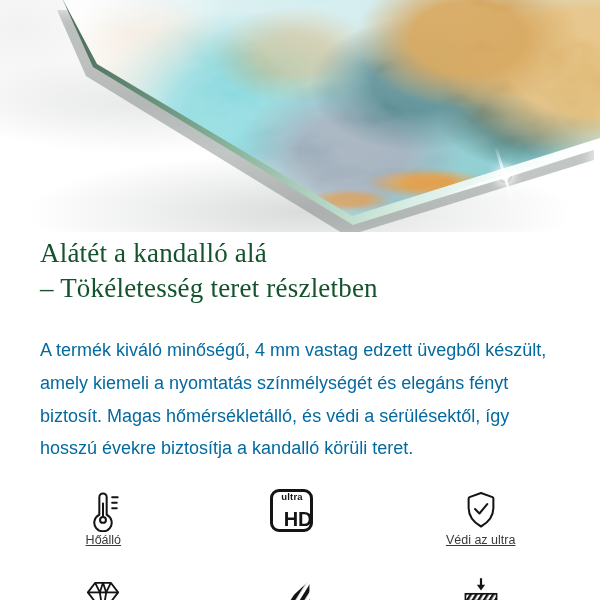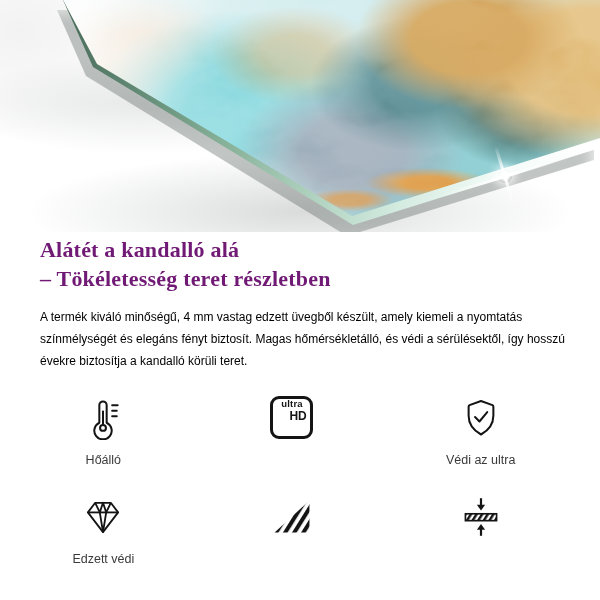--- a/index.html
+++ b/index.html
@@ -64,53 +64,53 @@
   .sparkle .r1 { width:132px; height:3px;   left:-66px; top:-1.5px; transform:rotate(-17deg); }
   .sparkle .r2 { width:62px;  height:2.5px; left:-31px; top:-1.2px; transform:rotate(73deg); }
   .sparkle .core { position:absolute; width:14px; height:14px; left:-7px; top:-7px; border-radius:50%;
     background:radial-gradient(circle, #fff 0 28%, rgba(255,255,255,.55) 48%, rgba(255,255,255,0) 72%);
     box-shadow:0 0 10px 3px rgba(255,255,255,.85); }
 
   
   .content { padding:4px 38px 0 40px; }
   h1 {
     font-family:"Liberation Serif", serif;
-    font-weight:700;
-    font-size:22px;
+    font-weight:400;
+    font-size:27px;
     line-height:1.3;
-    color:#701a75;
+    color:#14532d;
     letter-spacing:.2px;
   }
   .description {
-    margin-top:14px;
+    margin-top:28px;
     width:526px;
-    font-size:12px;
+    font-size:18px;
     line-height:1.82;
-    color:#000000;
+    color:#0369a1;
   }
 
   
   .features {
     margin:22px 25px 0 9px;
     display:grid;
     grid-template-columns:repeat(3, 1fr);
     row-gap:27px;
   }
   .feature { text-align:center; }
   .icon-wrap { height:46px; display:flex; align-items:center; justify-content:center; color:#141414; }
-  .feature .label { margin-top:12px; font-size:12.5px; color:#3a3a3a; }
+  .feature .label { font-size:12.5px; color:#3a3a3a;text-decoration:underline; }
 
   .hd-badge {
     width:43px; height:43px;
     border:3px solid #141414; border-radius:9px;
-    display:flex; flex-direction:column; align-items:center; justify-content:flex-start;
+    display:flex; flex-direction:column; align-items:center; justify-content:space-between;
     color:#141414; line-height:1;
   }
   .hd-badge .top { font-size:9.5px; font-weight:700; letter-spacing:.2px; }
-  .hd-badge .bottom { font-size:12px; font-weight:700; margin-top:1px; letter-spacing:-.3px;margin-left:12px; }
+  .hd-badge .bottom { font-size:20px; font-weight:700; margin-top:1px; letter-spacing:-.3px;margin-left:12px; }
 </style>
 </head>
 <body>
 
 <div class="hero">
   <div class="ambient-shadow"></div>
   <div class="glass-cast-shadow"></div>
   <div class="glass-edge"></div>
   <div class="glass-surface">
     <svg class="marble-noise" width="600" height="232">

